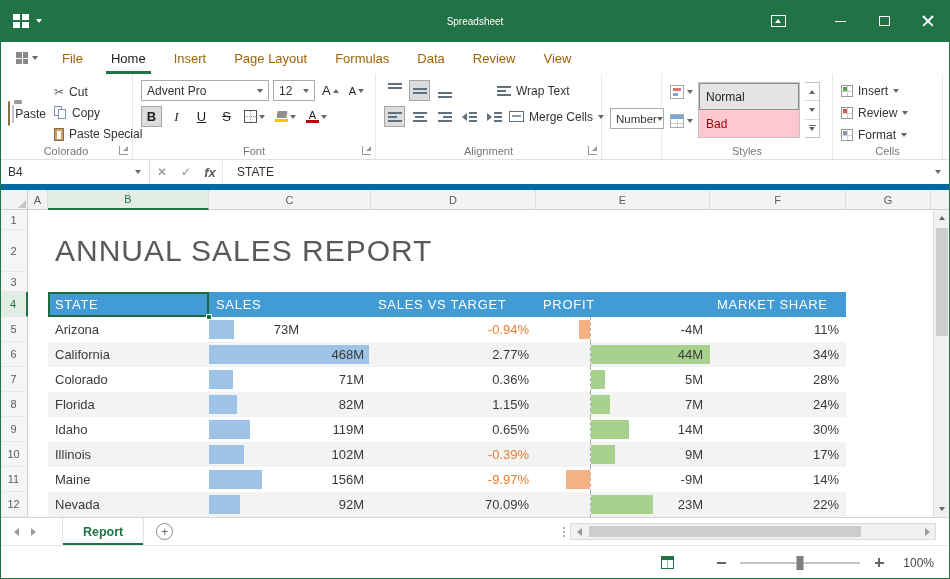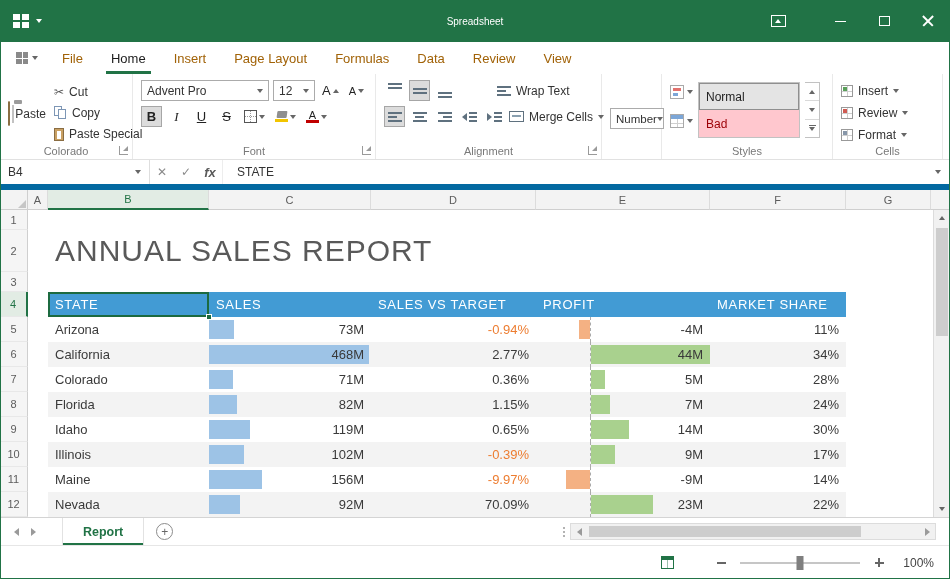--- a/index.html
+++ b/index.html
@@ -576,21 +576,21 @@
             <div class="val">MARKET SHARE</div>
           </div>
           <div class="cell" style="width: 85px;"></div>
         </div>
         <div class="grow" style="height: 25px;">
           <div class="rh">5</div>
           <div class="cell" style="width: 20px;"></div>
           <div class="cell tl" style="width: 161px;">
             <div class="val">Arizona</div>
           </div>
-          <div class="cell tr" style="width: 162px;">
+          <div class="cell tr" style="width: 162px; justify-content: center;">
             <div class="dbar sales" style="width: 25px;"></div>
             <div class="val">73M</div>
           </div>
           <div class="cell tr" style="width: 165px;">
             <div class="val neg">-0.94%</div>
           </div>
           <div class="cell tr" style="width: 174px;">
             <div class="paxis"></div>
             <div class="dbar pneg" style="width: 11px; left: 43px;"></div>
             <div class="val">-4M</div>

